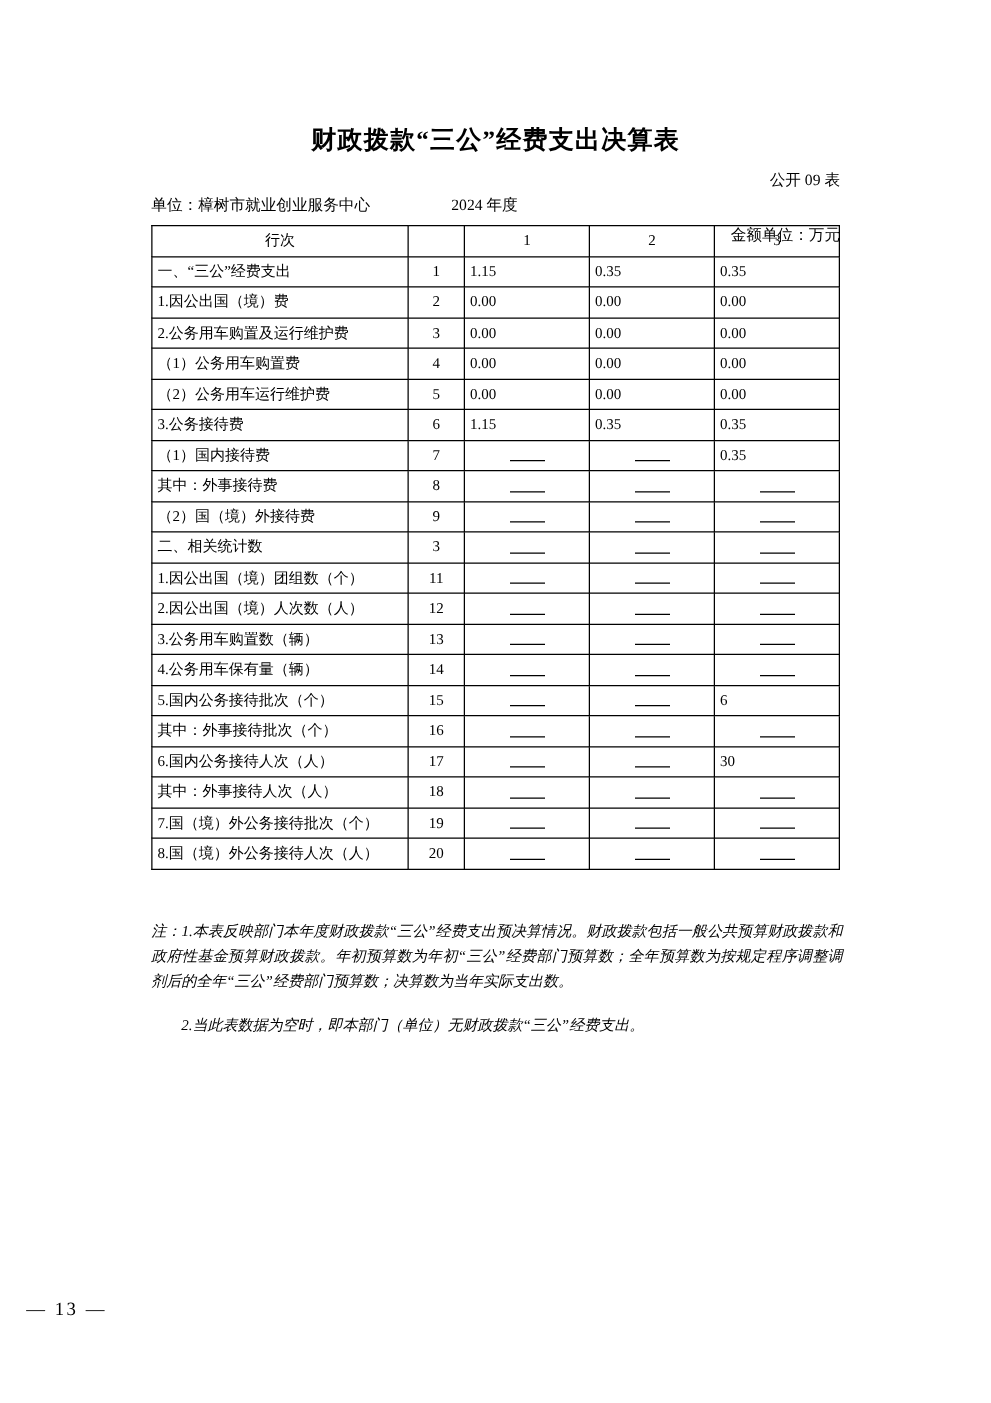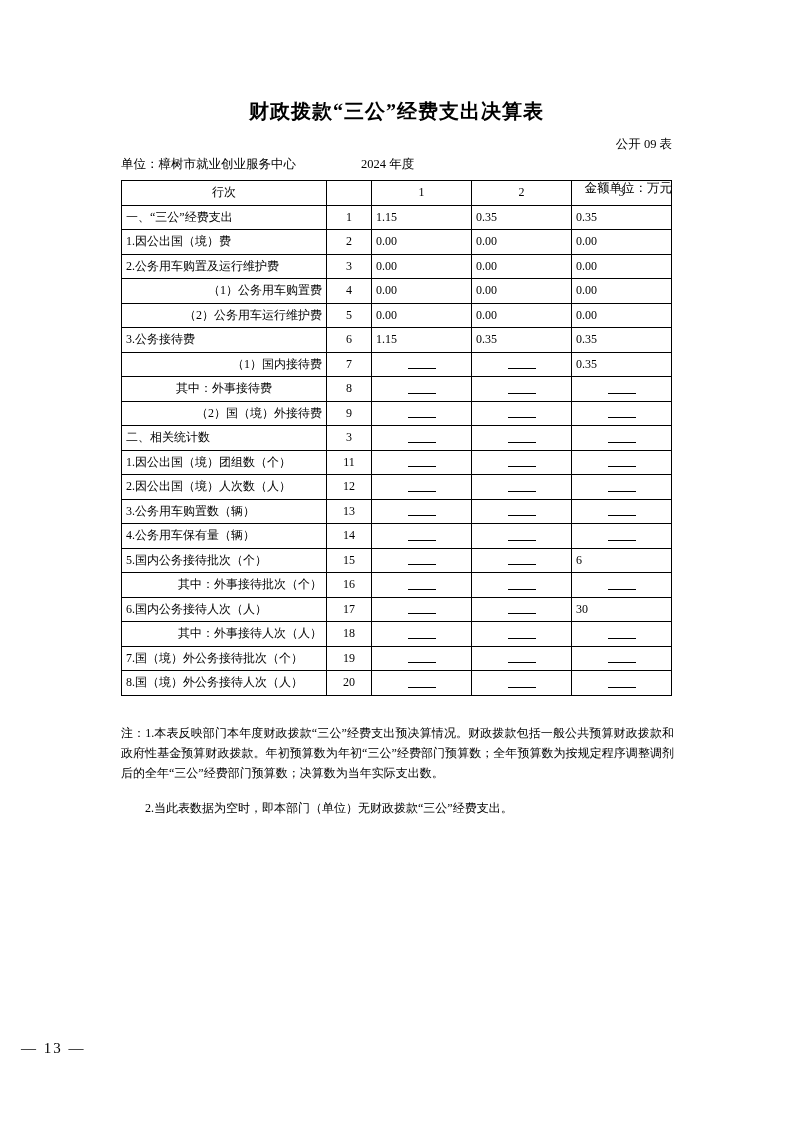--- a/index.html
+++ b/index.html
@@ -88,32 +88,32 @@
   .l { text-align: left; }
   .dash {
     display: inline-block;
     width: 28px;
     border-bottom: 1px solid #000;
     height: 7px;
     vertical-align: middle;
   }
   .dash-wrap { text-align: center; }
   .ind1 { padding-left: 14px; }
-  .ind2 { padding-left: 26px; text-align: right; }
-  .ind3 { padding-left: 38px; text-align: center; }
+  .ind2 { padding-left: 26px; }
+  .ind3 { padding-left: 38px; }
   .notes {
     position: absolute;
     top: 723px;
     left: 121px;
     width: 553px;
     font-size: 12px;
     line-height: 20px;
     text-align: justify;
   }
-  .note-p { text-indent: 0; margin: 0 0 0 0; }
+  .note-p { text-indent: 0; margin: 12px 0 0 0; font-style: italic; }
   .note-p2 { margin-top: 15px; text-indent: 24px; }
   .page-num {
     position: absolute;
     top: 1040px;
     left: 0;
     width: 793px;
     font-size: 15px;
     letter-spacing: 2px;
     padding-left: 21px;
   }

